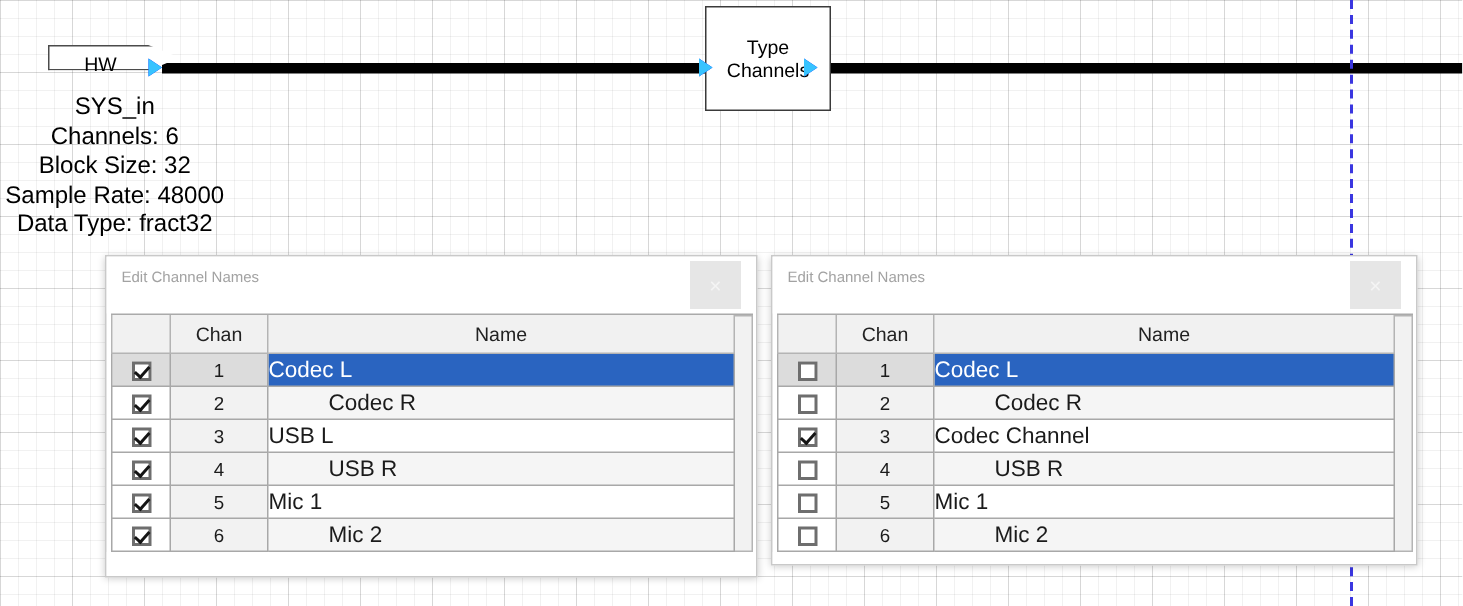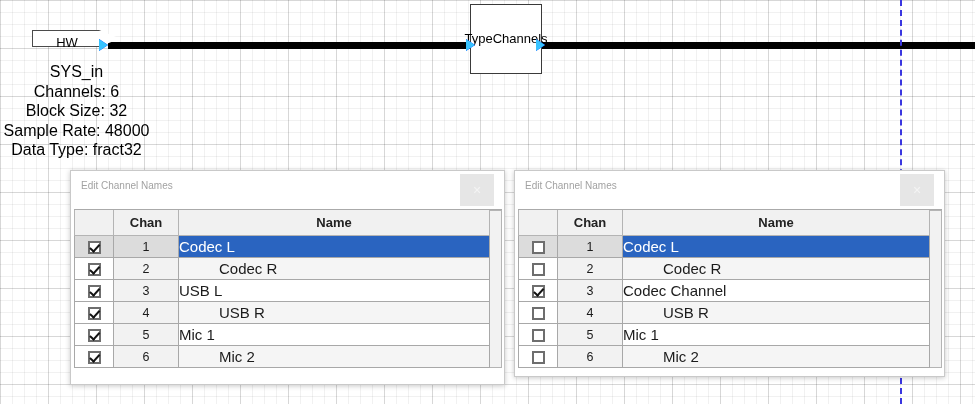--- a/index.html
+++ b/index.html
@@ -70,27 +70,27 @@
     left: 0; right: 18px; top: 5px;
     text-align: center;
     font-size: 13px;
     color: #000000;
   }
 
   .blk-tc {
     position: absolute;
     left: 470px;
     top: 4px;
-    width: 72px;
+    width: 84px;
     height: 70px;
     background: #ffffff;
     border: 1.5px solid #3a3a3a;
     box-sizing: border-box;
     display: flex;
-    flex-direction: row;
+    flex-direction: column;
     align-items: center;
     justify-content: center;
     line-height: 1.16;
     font-size: 13px;
     color: #000000;
   }
 
   
   .port {
     position: absolute;
@@ -187,21 +187,21 @@
     table-layout: fixed;
     font-size: 12.5px;
     color: #1b1b1b;
     flex: 1 1 auto;
   }
   .grid-table th {
     background: #f1f1f1;
     border: 1px solid #b4b4b4;
     border-top: none;
     height: 23px;
-    font-weight: bold;
+    font-weight: normal;
     font-size: 13px;
     color: #222222;
     text-align: center;
   }
   .grid-table td {
     border: 1px solid #a8a8a8;
     height: 21px;
     padding: 0;
   }
   .col-chk  { width: 36px; }

